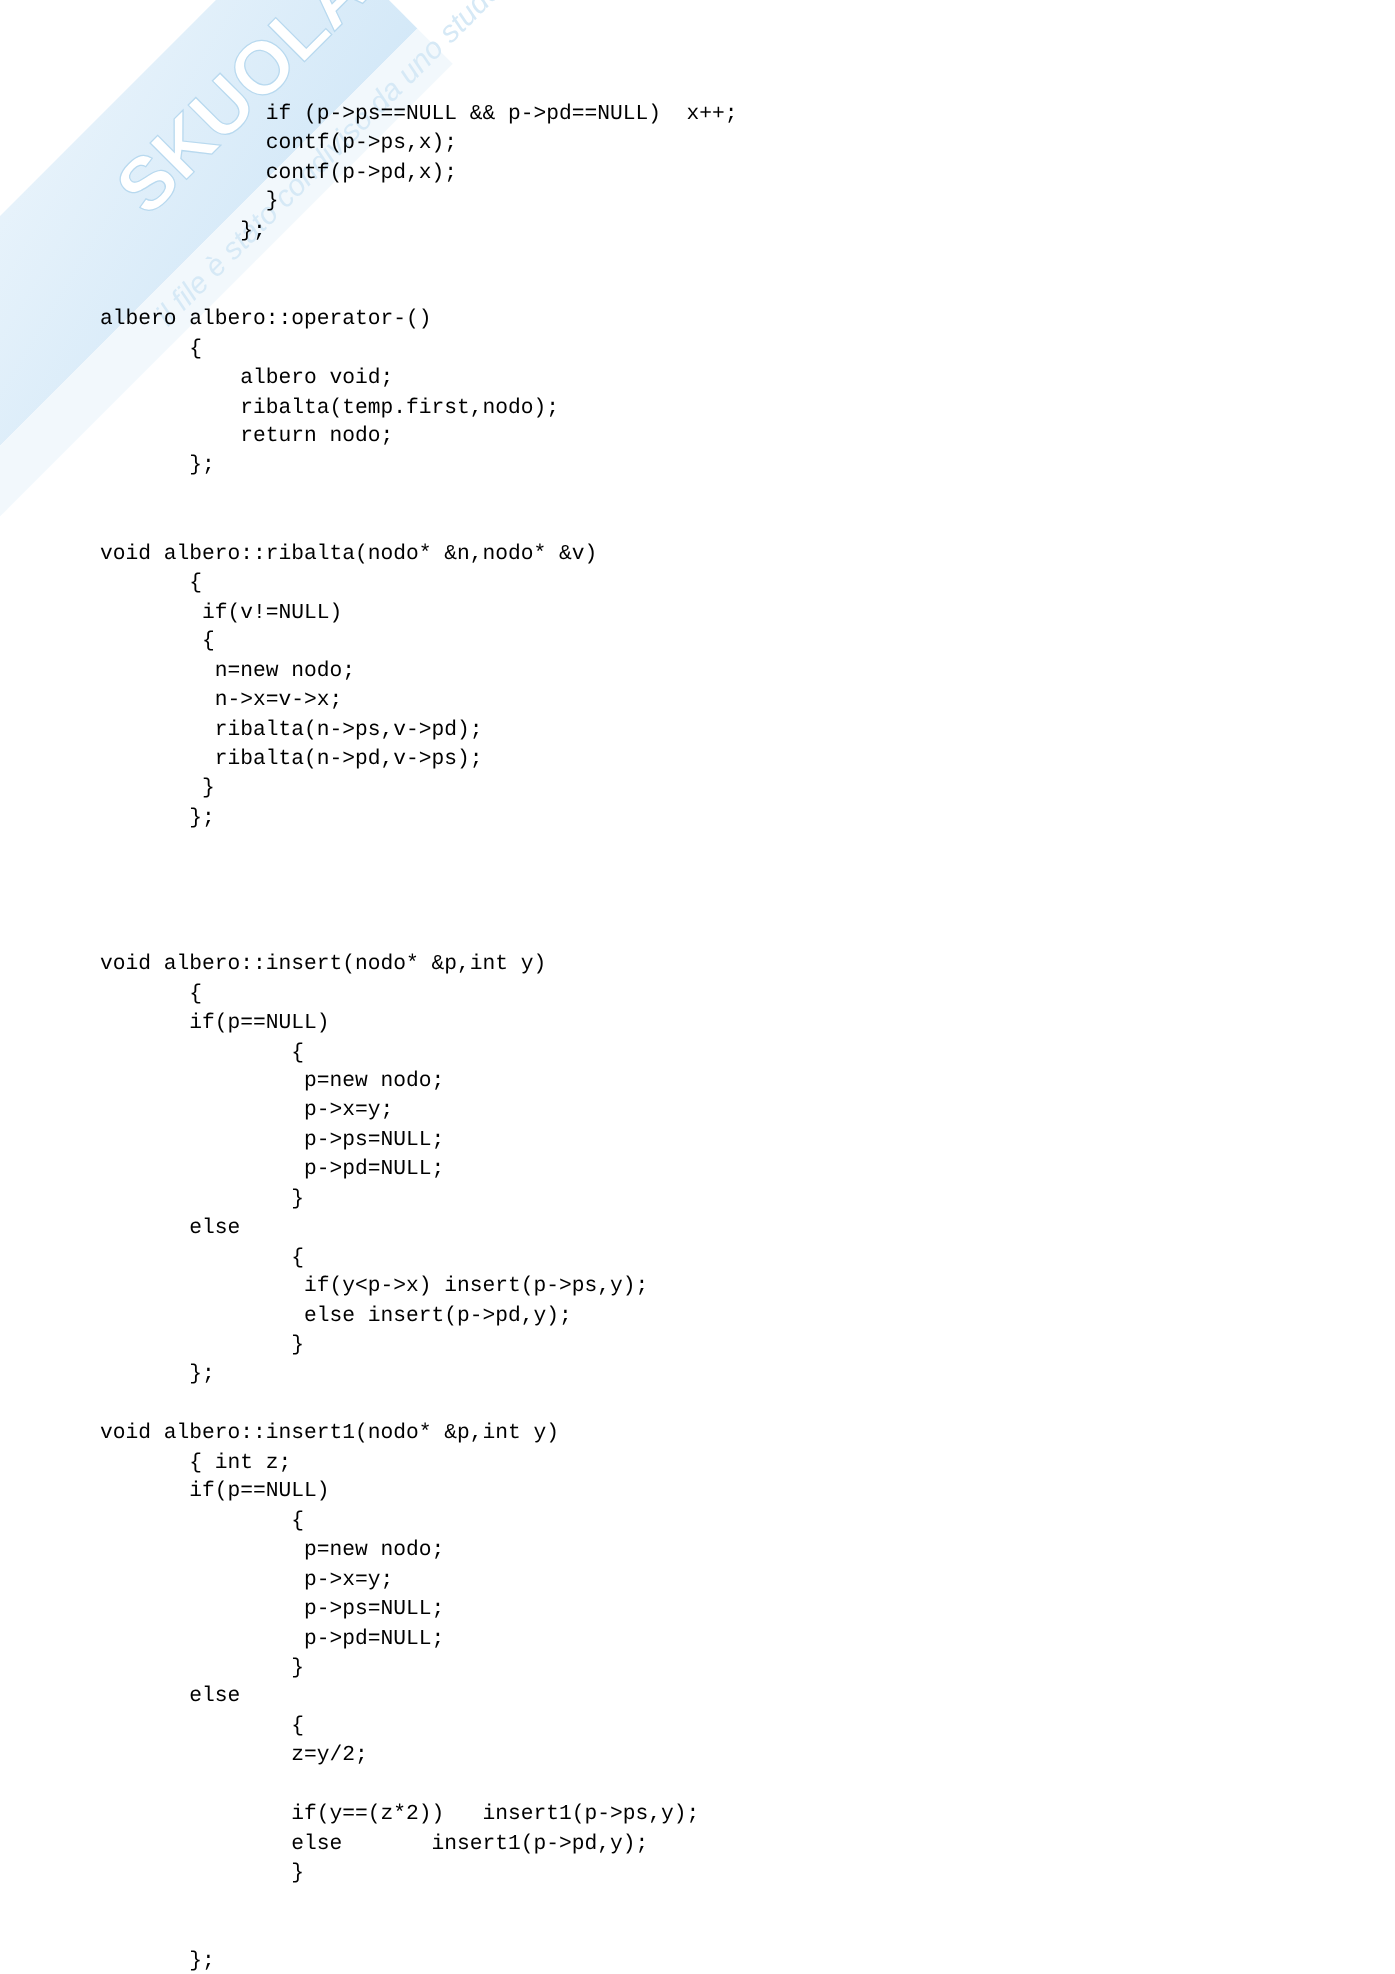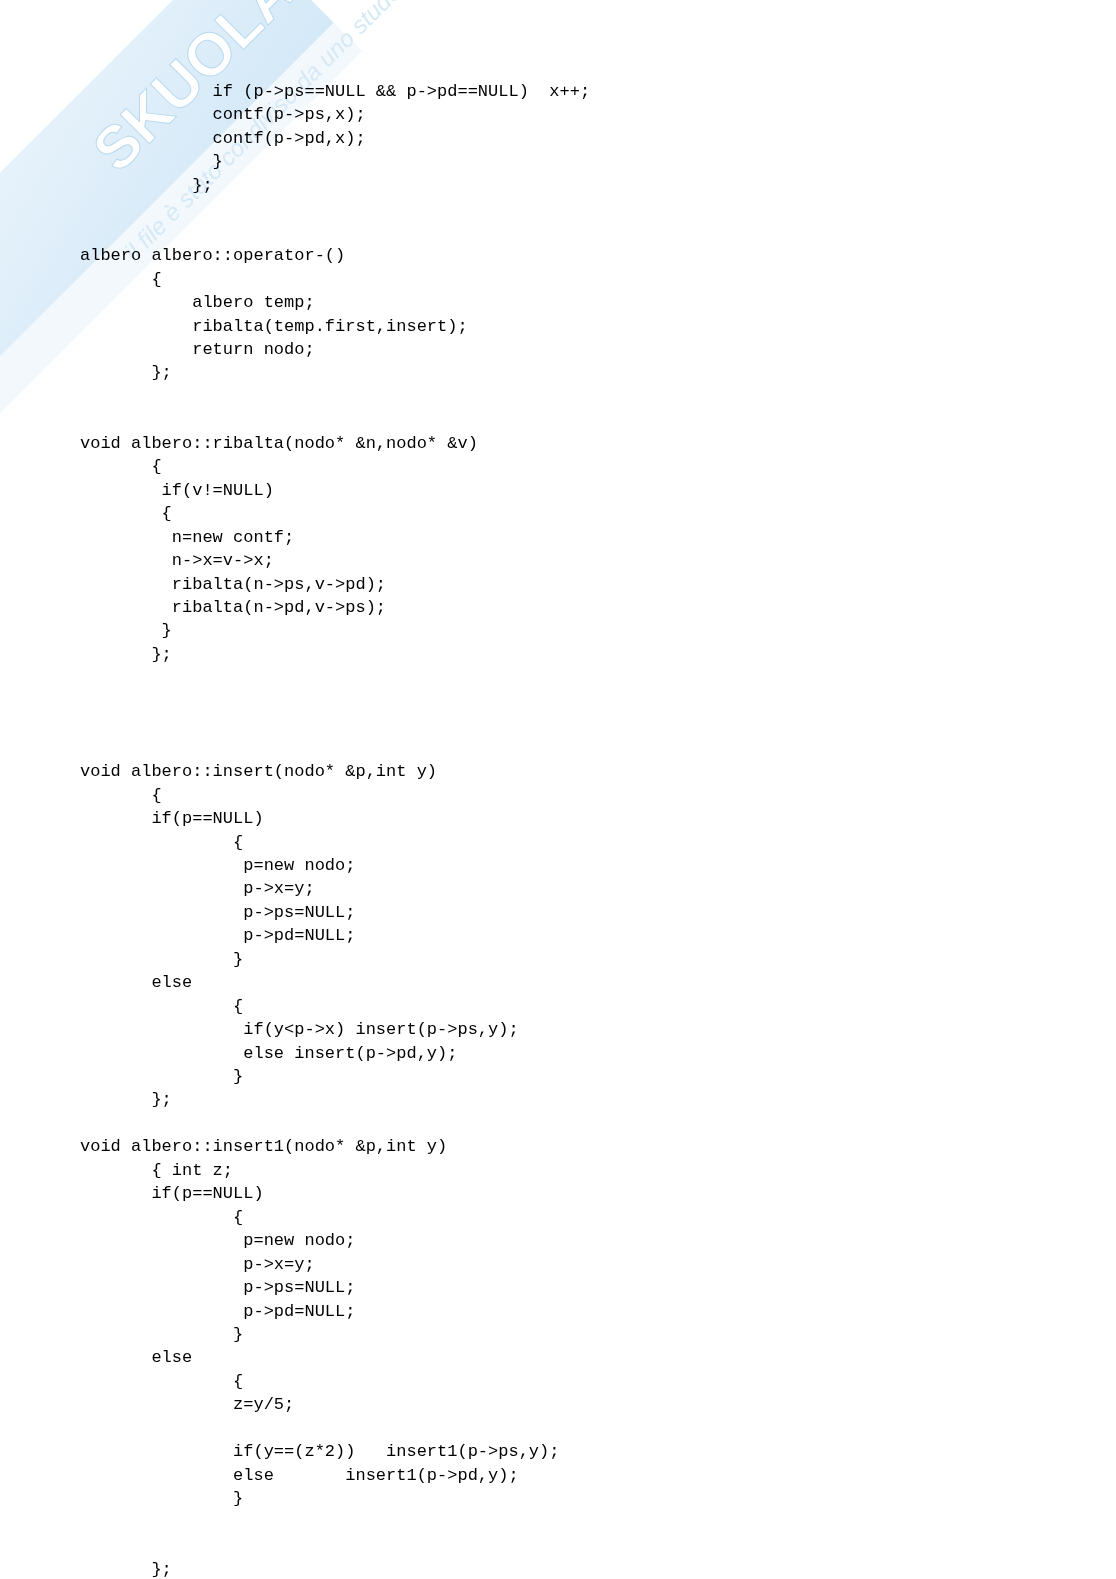--- a/index.html
+++ b/index.html
@@ -49,31 +49,31 @@
 
 <div class="code-container"><span>             if (p-&gt;ps==NULL &amp;&amp; p-&gt;pd==NULL)  x++;</span>
 <span>             contf(p-&gt;ps,x);</span>
 <span>             contf(p-&gt;pd,x);</span>
 <span>             }</span>
 <span>           };</span>
 <span></span>
 <span></span>
 <span>albero albero::operator-()</span>
 <span>       {</span>
-<span>           albero temp;</span>
-<span>           ribalta(temp.first,insert);</span>
+<span>           albero void;</span>
+<span>           ribalta(temp.first,nodo);</span>
 <span>           return nodo;</span>
 <span>       };</span>
 <span></span>
 <span></span>
 <span>void albero::ribalta(nodo* &amp;n,nodo* &amp;v)</span>
 <span>       {</span>
 <span>        if(v!=NULL)</span>
 <span>        {</span>
-<span>         n=new contf;</span>
+<span>         n=new nodo;</span>
 <span>         n-&gt;x=v-&gt;x;</span>
 <span>         ribalta(n-&gt;ps,v-&gt;pd);</span>
 <span>         ribalta(n-&gt;pd,v-&gt;ps);</span>
 <span>        }</span>
 <span>       };</span>
 <span></span>
 <span></span>
 <span></span>
 <span></span>
 <span>void albero::insert(nodo* &amp;p,int y)</span>
@@ -96,20 +96,20 @@
 <span>       { int z;</span>
 <span>       if(p==NULL)</span>
 <span>               {</span>
 <span>                p=new nodo;</span>
 <span>                p-&gt;x=y;</span>
 <span>                p-&gt;ps=NULL;</span>
 <span>                p-&gt;pd=NULL;</span>
 <span>               }</span>
 <span>       else</span>
 <span>               {</span>
-<span>               z=y/5;</span>
+<span>               z=y/2;</span>
 <span></span>
 <span>               if(y==(z*2))   insert1(p-&gt;ps,y);</span>
 <span>               else       insert1(p-&gt;pd,y);</span>
 <span>               }</span>
 <span></span>
 <span></span>
 <span>       };</span></div>
 
 </body></html>

